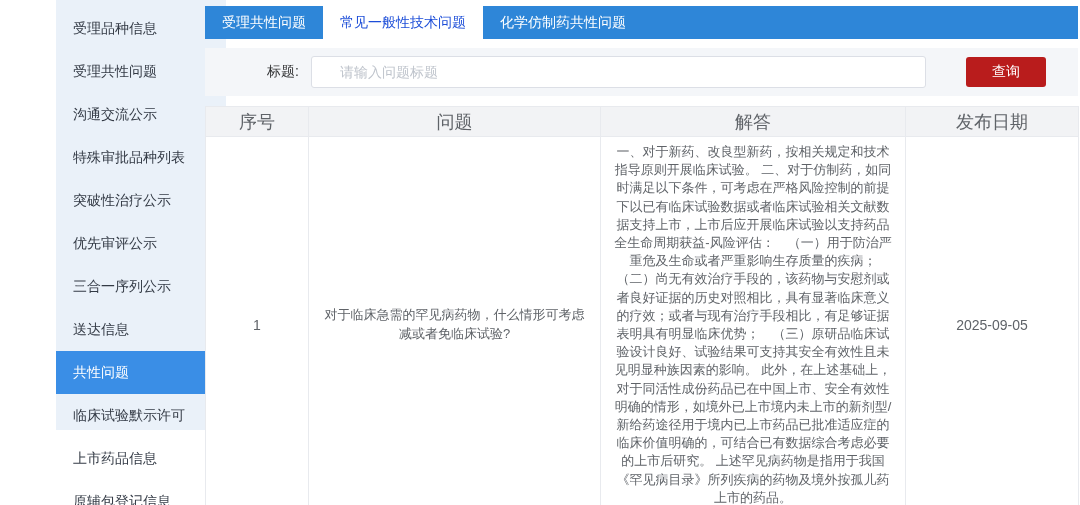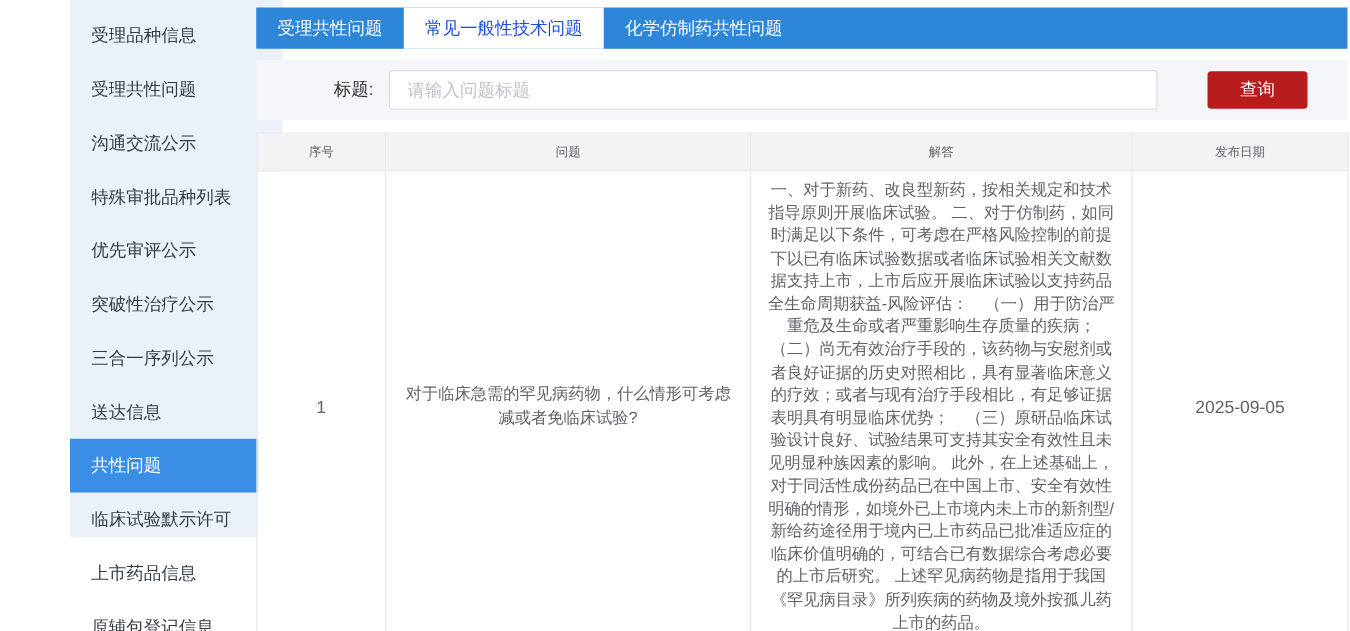--- a/index.html
+++ b/index.html
@@ -17,52 +17,52 @@
   .content { position:absolute; left:205px; top:0; width:873px; }
 
   .tabbar { margin-top:6px; height:33px; background:#2e86d8; display:flex;text-align:right; }
   .tab { padding:0 17px; line-height:33px; font-size:14px; color:#ffffff;
     cursor:pointer; white-space:nowrap; }
   .tab.active { background:#ffffff; color:#1d4ed8; font-weight:normal; }
 
   .searchbar { margin-top:9px; height:48px; background:#f4f6f9;
     display:flex; align-items:center;justify-content:center; }
   .search-label { margin-left:30px; font-size:14px; color:#303133; }
-  .search-input { margin-left:12px; width:615px; height:32px; padding:0 14px;
+  .search-input { margin-left:12px; width:615px; height:32px; padding:0 28px;
     border:1px solid #dcdfe6; border-radius:3px; font-size:14px; color:#c2410c;
     background:#fff; outline:none; }
   .search-input::placeholder { color:#bfc4cc; }
   .search-btn { margin-left:40px; width:80px; height:30px; background:#b91c1c;
     border:none; border-radius:3px; color:#fff; font-size:14px; cursor:pointer; }
 
   table.qa { margin-top:10px; width:873px; border-collapse:collapse;
     table-layout:fixed; }
   .qa th { height:30px; background:#f2f3f5; border:1px solid #e8eaee;
-    font-size:10px; font-weight:normal; color:#5f6368; text-align:center; }
+    font-size:18px; font-weight:normal; color:#5f6368; text-align:center; }
   .qa td { border:1px solid #e8eaee; background:#fff; text-align:center;
     vertical-align:middle; color:#5f6368; }
   .col-idx   { width:103px; }
   .col-q     { width:292px; }
   .col-a     { width:305px; }
   .col-date  { width:173px; }
   .cell-idx  { font-size:14px; }
   .cell-q    { font-size:13px; line-height:1.45; padding:6px 10px; }
   .cell-a    { font-size:13px; line-height:18.2px; padding:6px 10px; }
   .cell-date { font-size:14px; }
 </style>
 </head>
 <body>
 
 <nav class="sidebar">
   <div class="side-item">受理品种信息</div>
   <div class="side-item">受理共性问题</div>
   <div class="side-item">沟通交流公示</div>
   <div class="side-item">特殊审批品种列表</div>
+  <div class="side-item">突破性治疗公示</div>
   <div class="side-item">优先审评公示</div>
-  <div class="side-item">突破性治疗公示</div>
   <div class="side-item">三合一序列公示</div>
   <div class="side-item">送达信息</div>
   <div class="side-item active">共性问题</div>
   <div class="side-item">临床试验默示许可</div>
   <div class="side-item">上市药品信息</div>
   <div class="side-item">原辅包登记信息</div>
 </nav>
 
 <main class="content">
 

